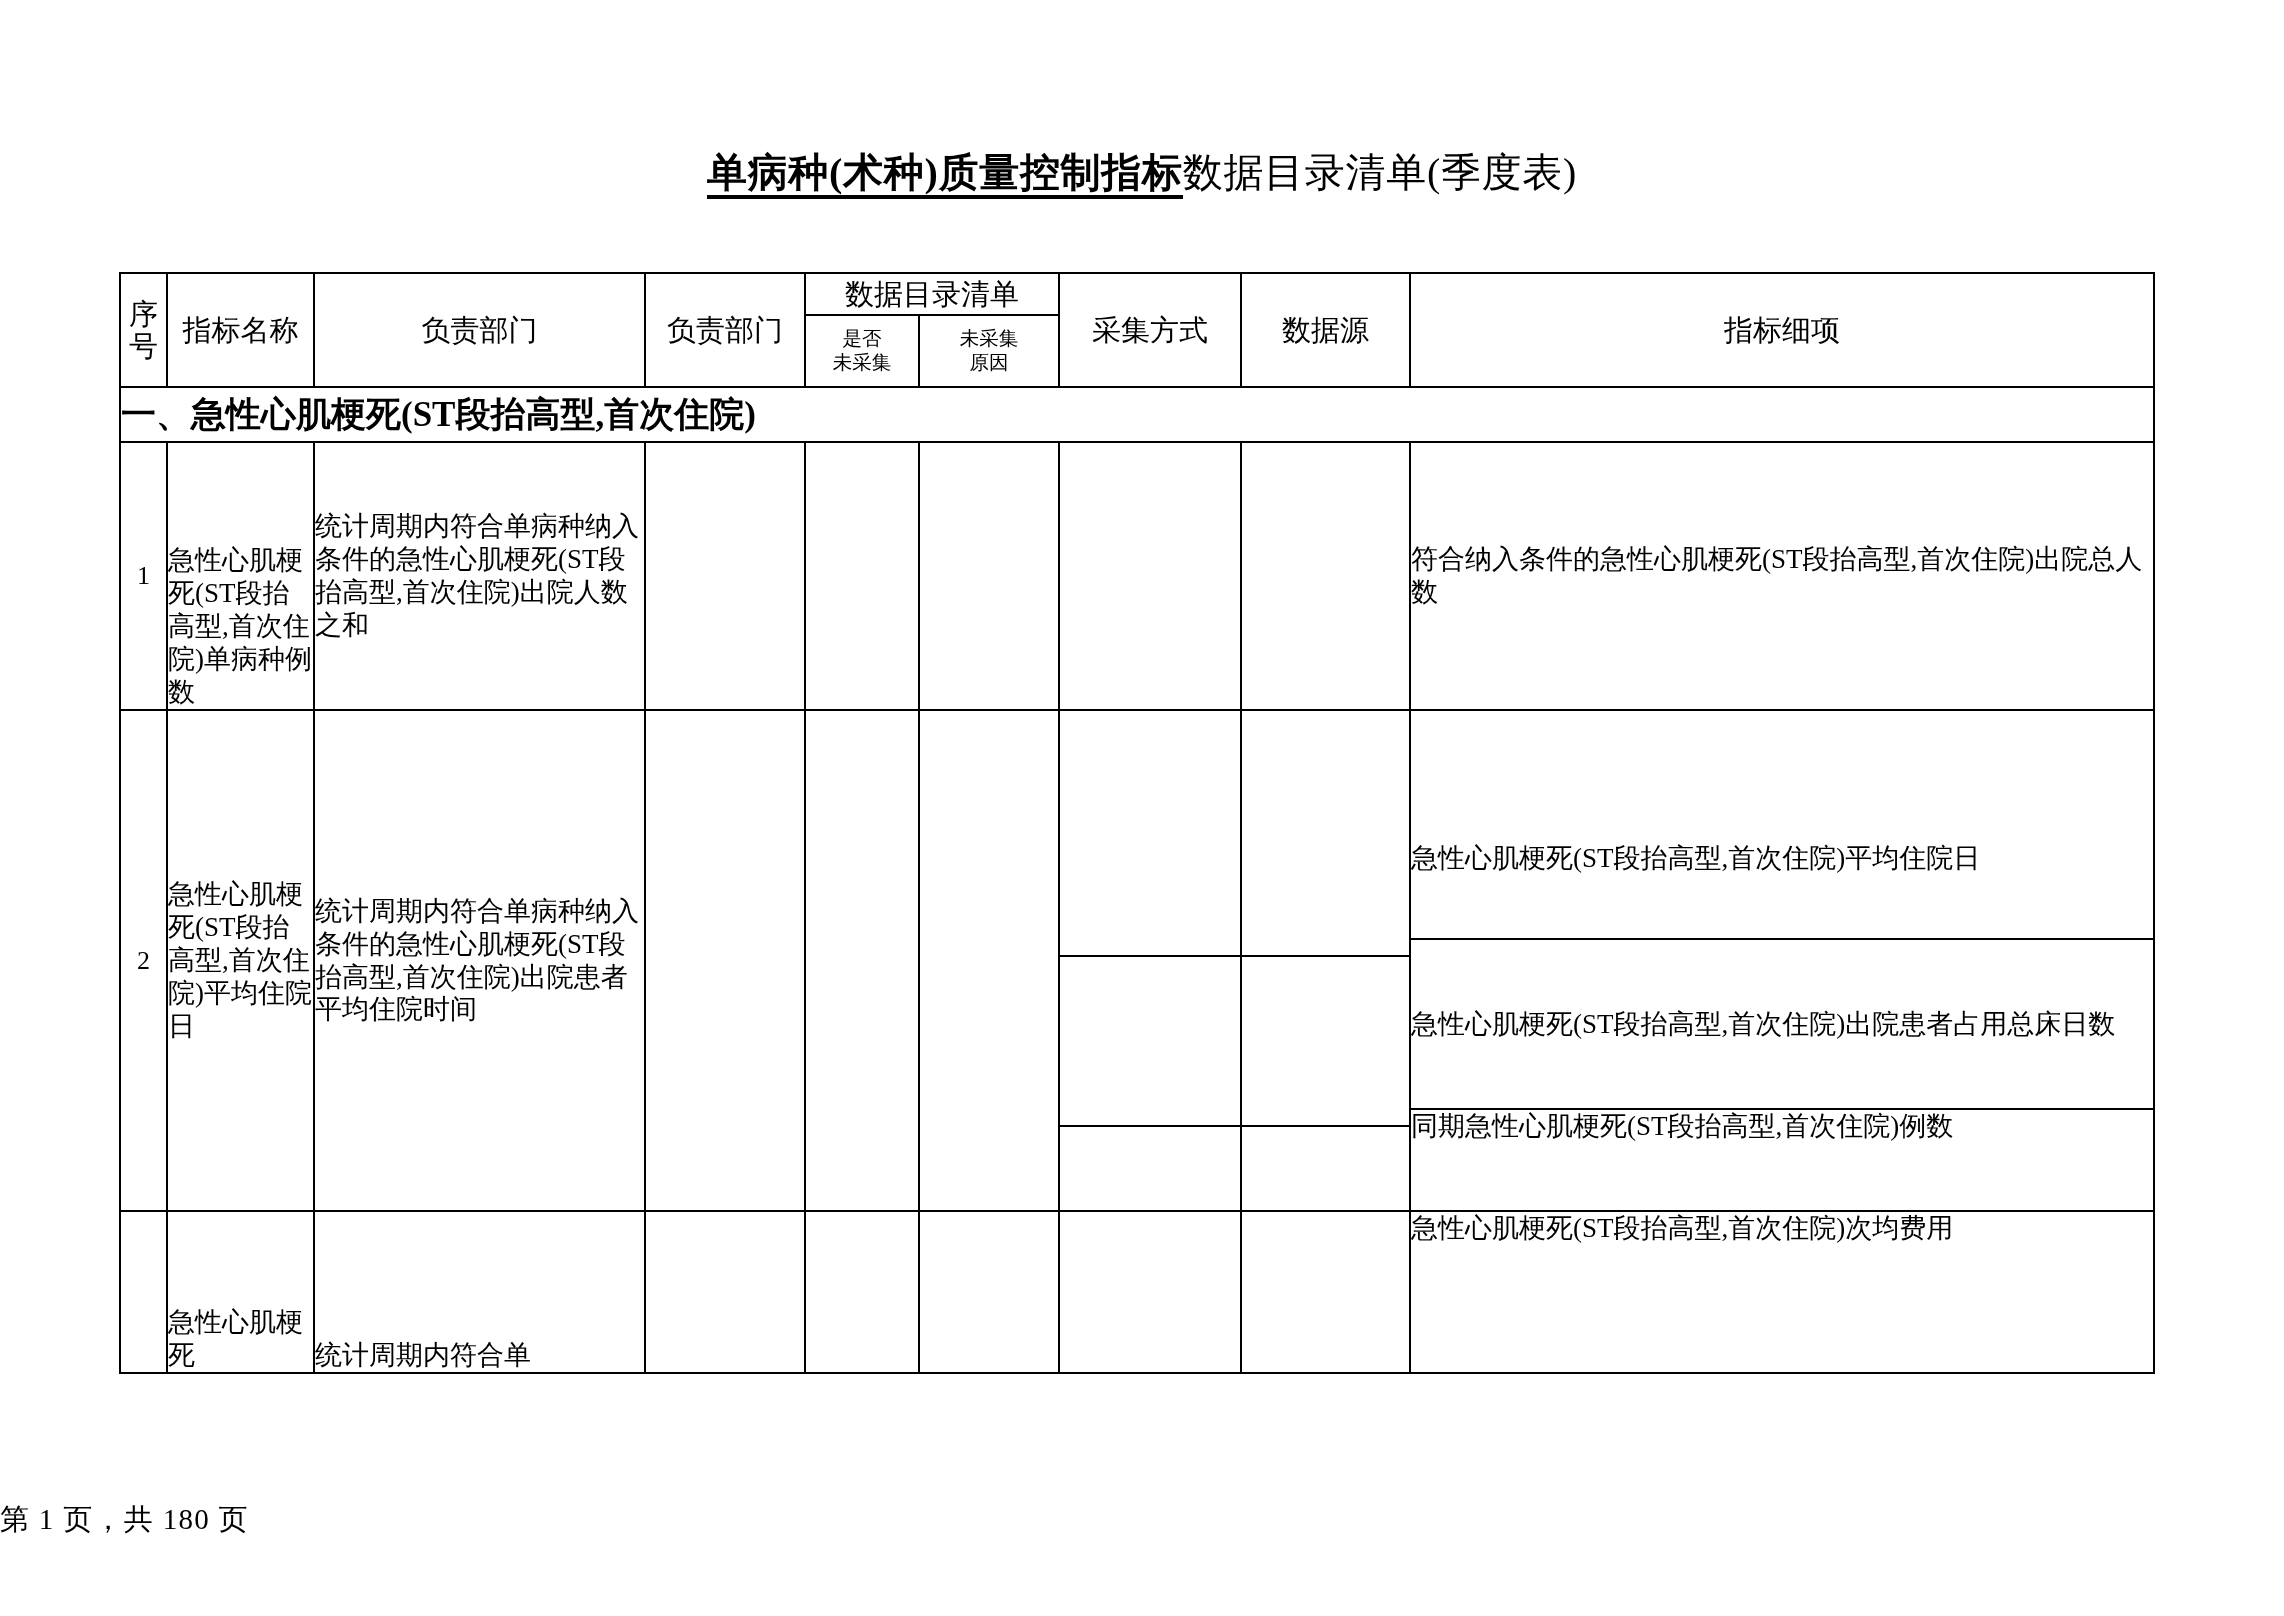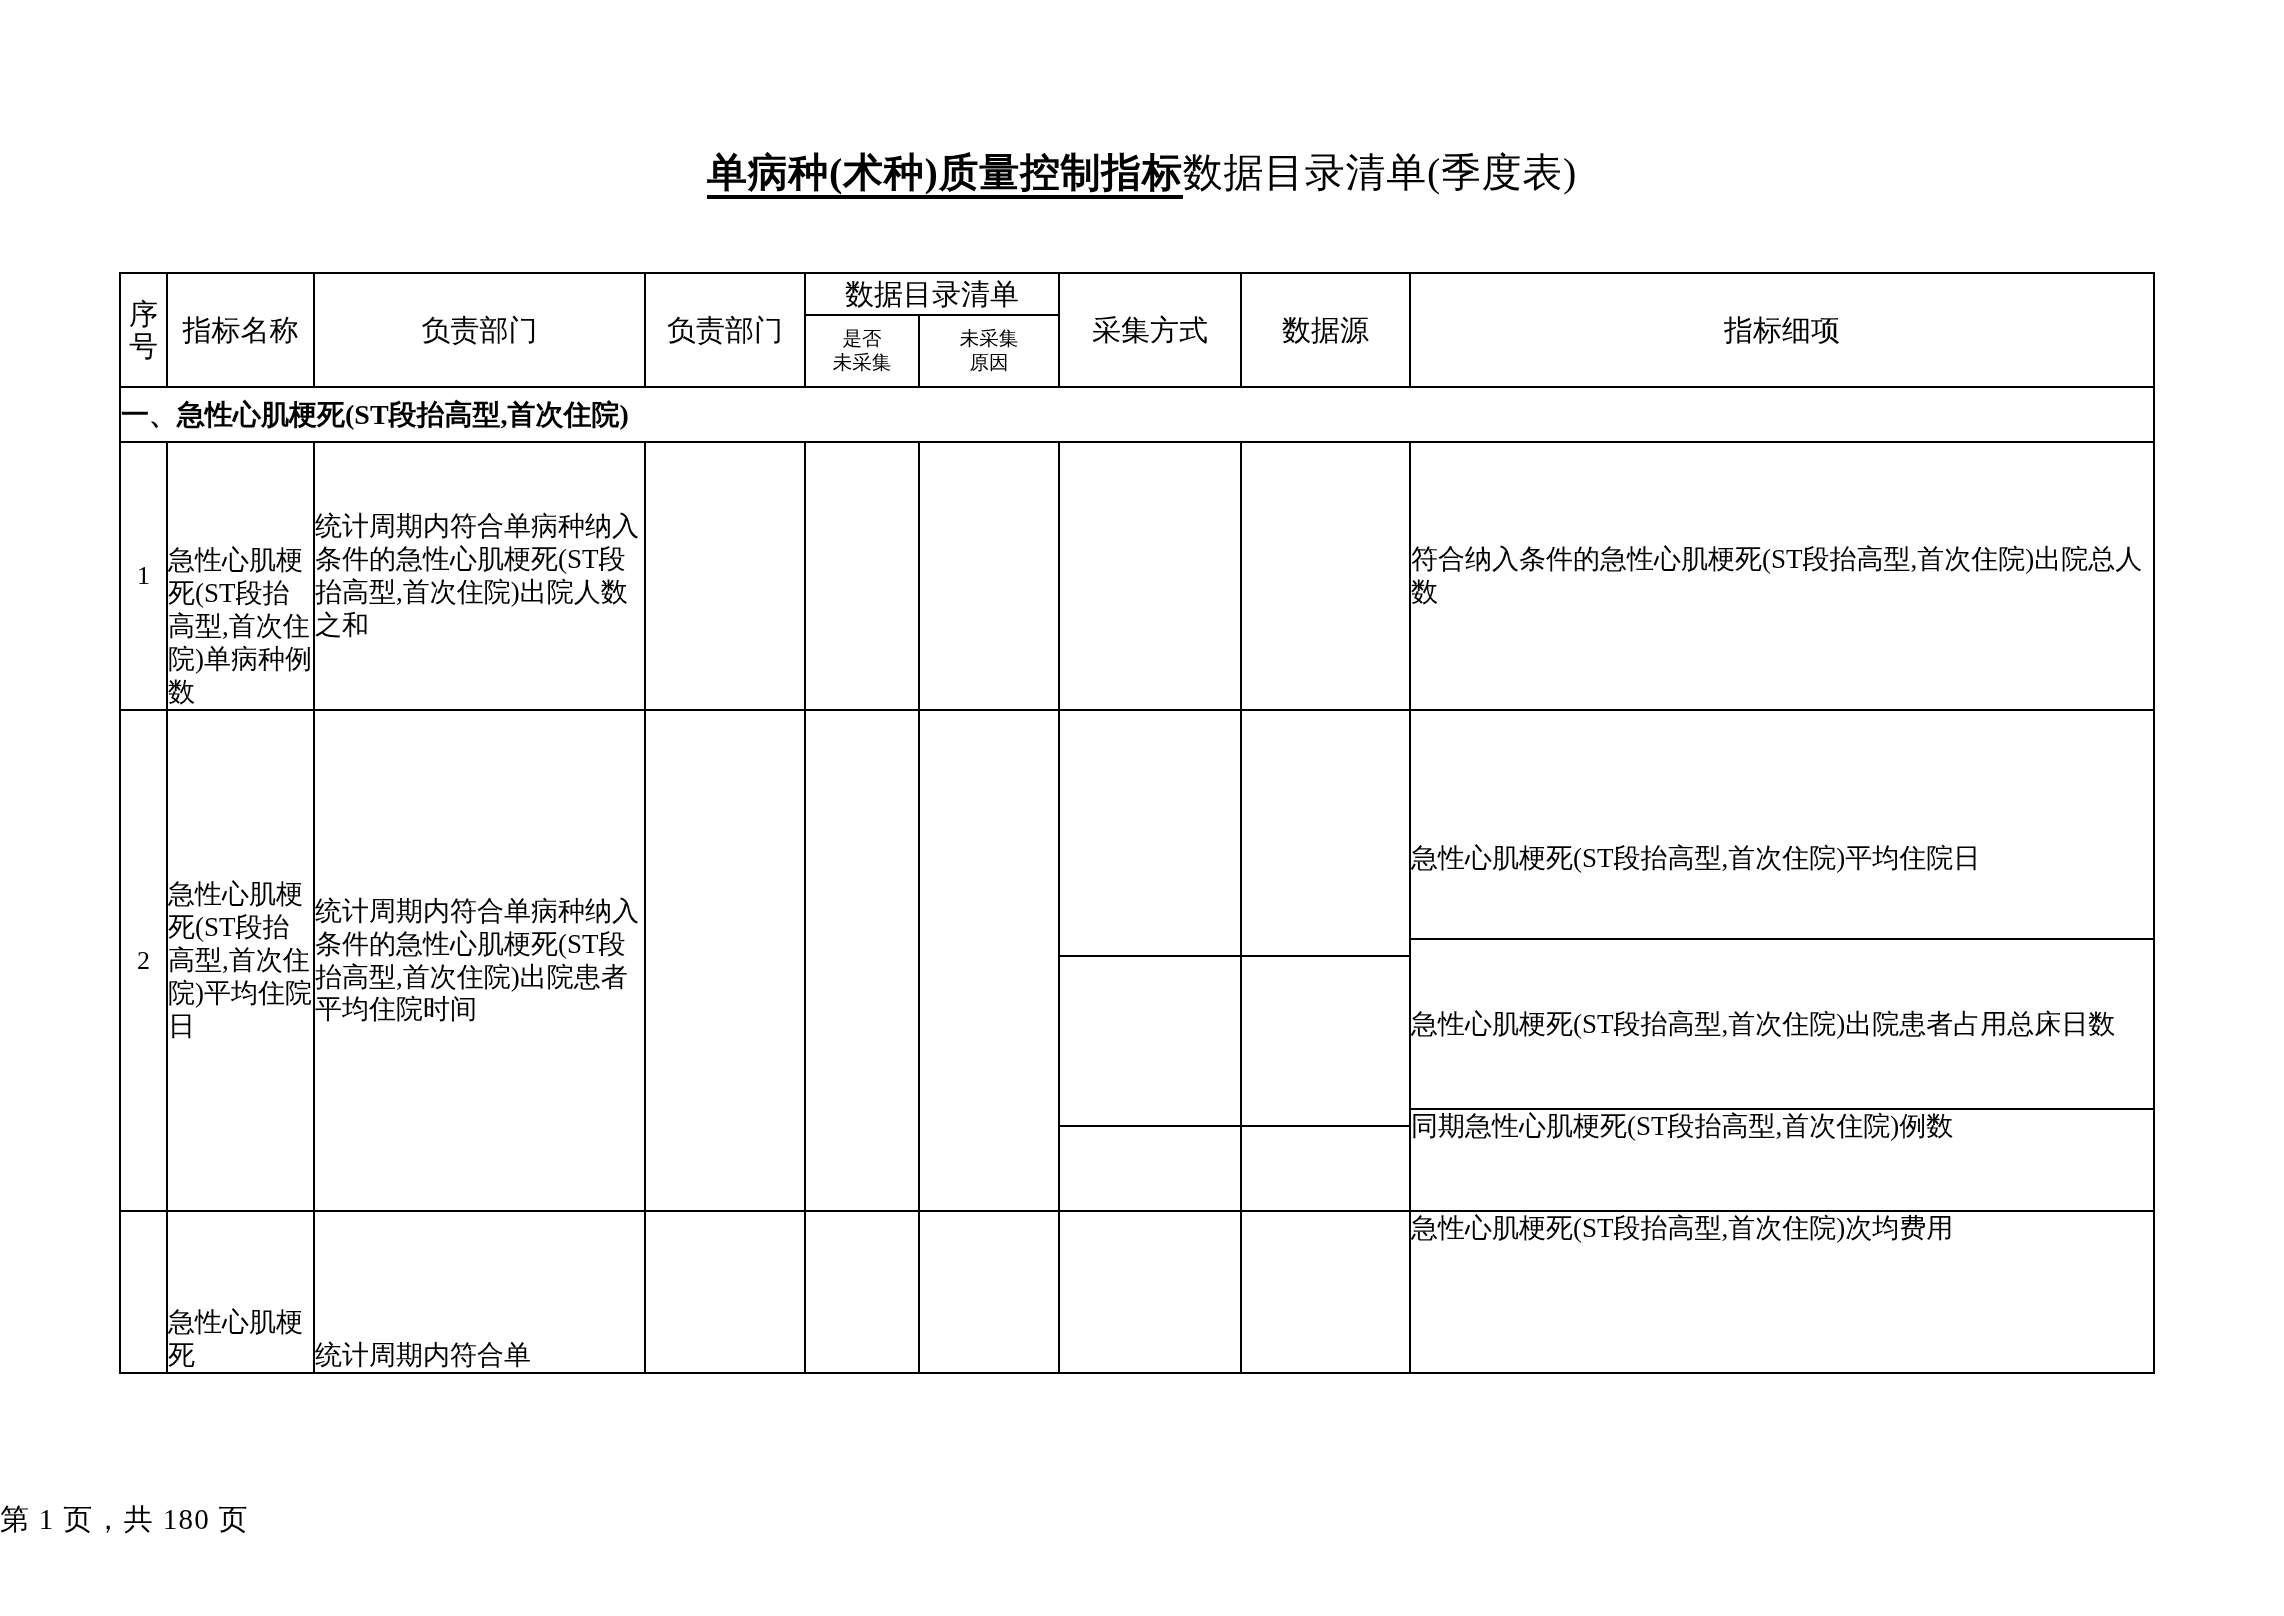--- a/index.html
+++ b/index.html
@@ -94,21 +94,21 @@
     line-height: 1.12;
     padding: 2.6px 1.3px;
   }
 
   
   .section-cell {
     height: 53px;
     padding: 0 6.5px;
   }
   .section-text {
-    font-size: 28px;
+    font-size: 35px;
     font-weight: bold;
     white-space: nowrap;
     letter-spacing: 0px;
   }
 
   
   .cell-num {
     text-align: center;
     font-size: 26px;
   }

